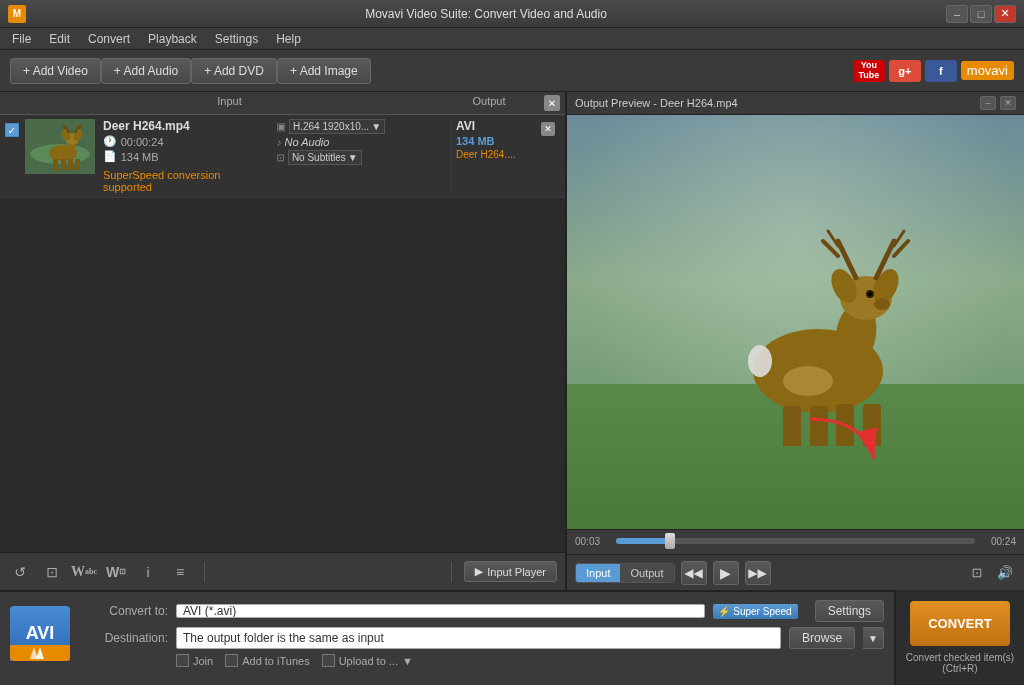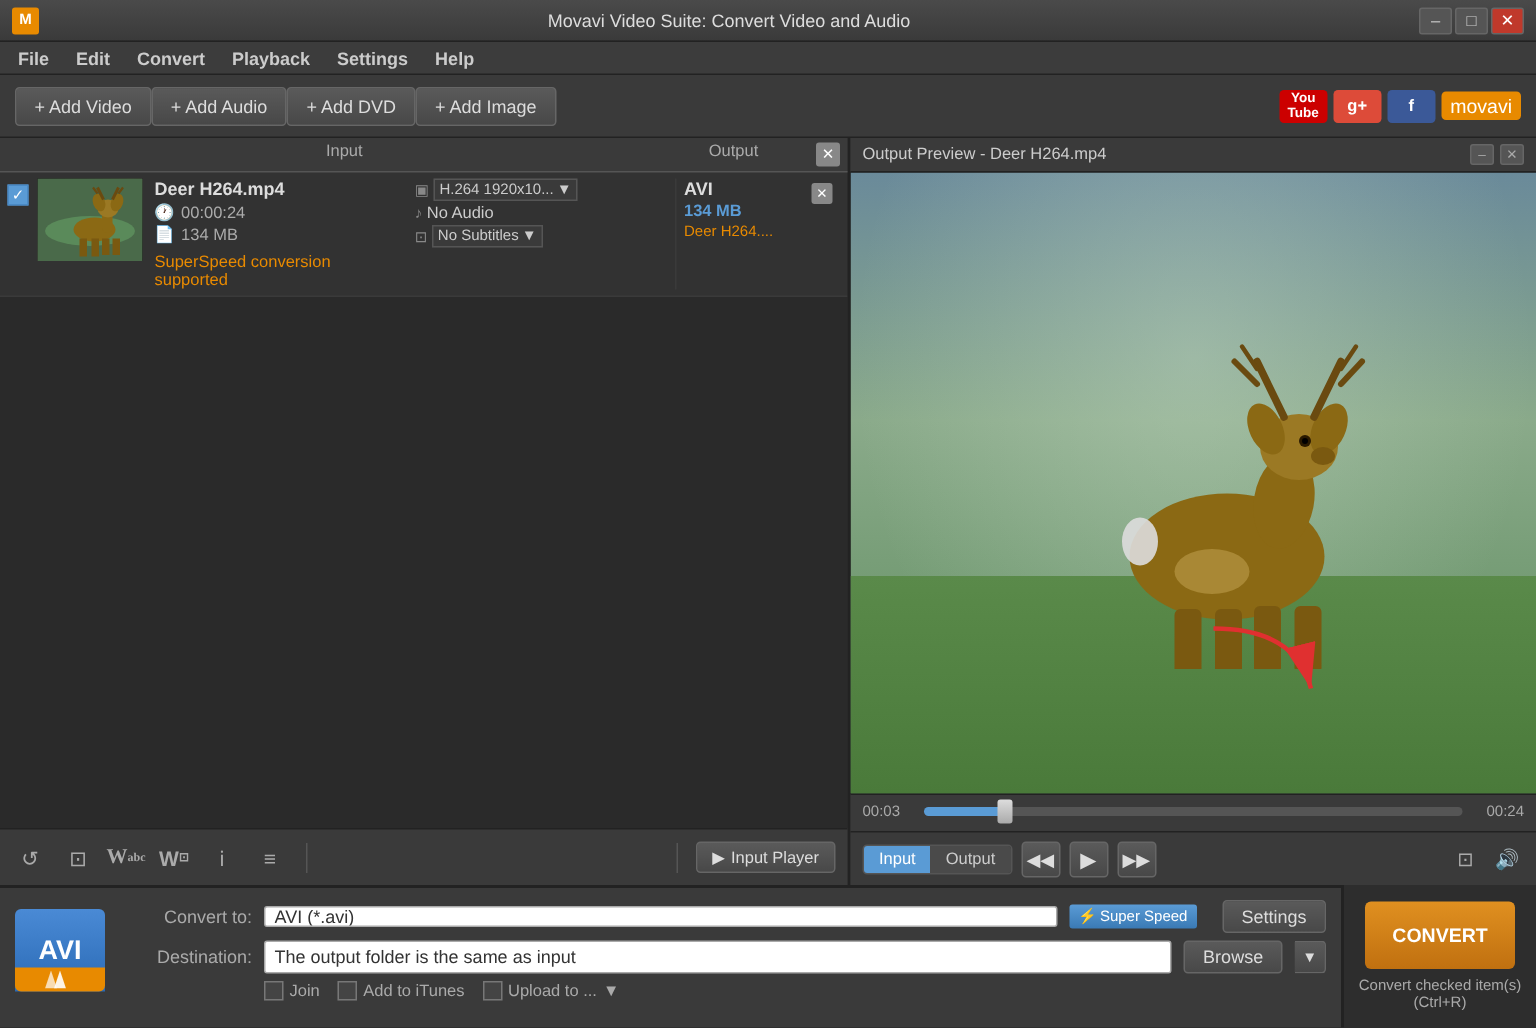--- a/index.html
+++ b/index.html
@@ -49,21 +49,20 @@
 
     
     .menubar {
       background: #3c3c3c;
       height: 22px;
       display: flex;
       align-items: center;
       padding: 0 4px;
       border-bottom: 1px solid #222;
       gap: 2px;
-      font-weight: bold;
     }
     .menu-item {
       padding: 2px 8px;
       color: #ccc;
       cursor: pointer;
       font-size: 12px;
     }
 
     
     .toolbar {
@@ -194,21 +193,21 @@
     .prop-row {
       display: flex; align-items: center; gap: 3px;
       font-size: 11px; color: #aaa;
     }
     .prop-row .prop-icon { color: #888; font-size: 10px; }
     .prop-dropdown {
       background: #3a3a3a; border: 1px solid #555;
       color: #ccc; font-size: 10px; padding: 1px 3px;
       cursor: pointer; display: flex; align-items: center; gap: 2px;
     }
-    .prop-text { color: #ccc; }
+    .prop-text { color: #ccc; font-style: italic; }
 
     .file-output {
       width: 110px;
       display: flex; flex-direction: column; gap: 2px;
       border-left: 1px solid #3a3a3a;
       padding-left: 5px;
     }
     .output-format {
       color: #ddd; font-size: 12px; font-weight: bold;
     }

